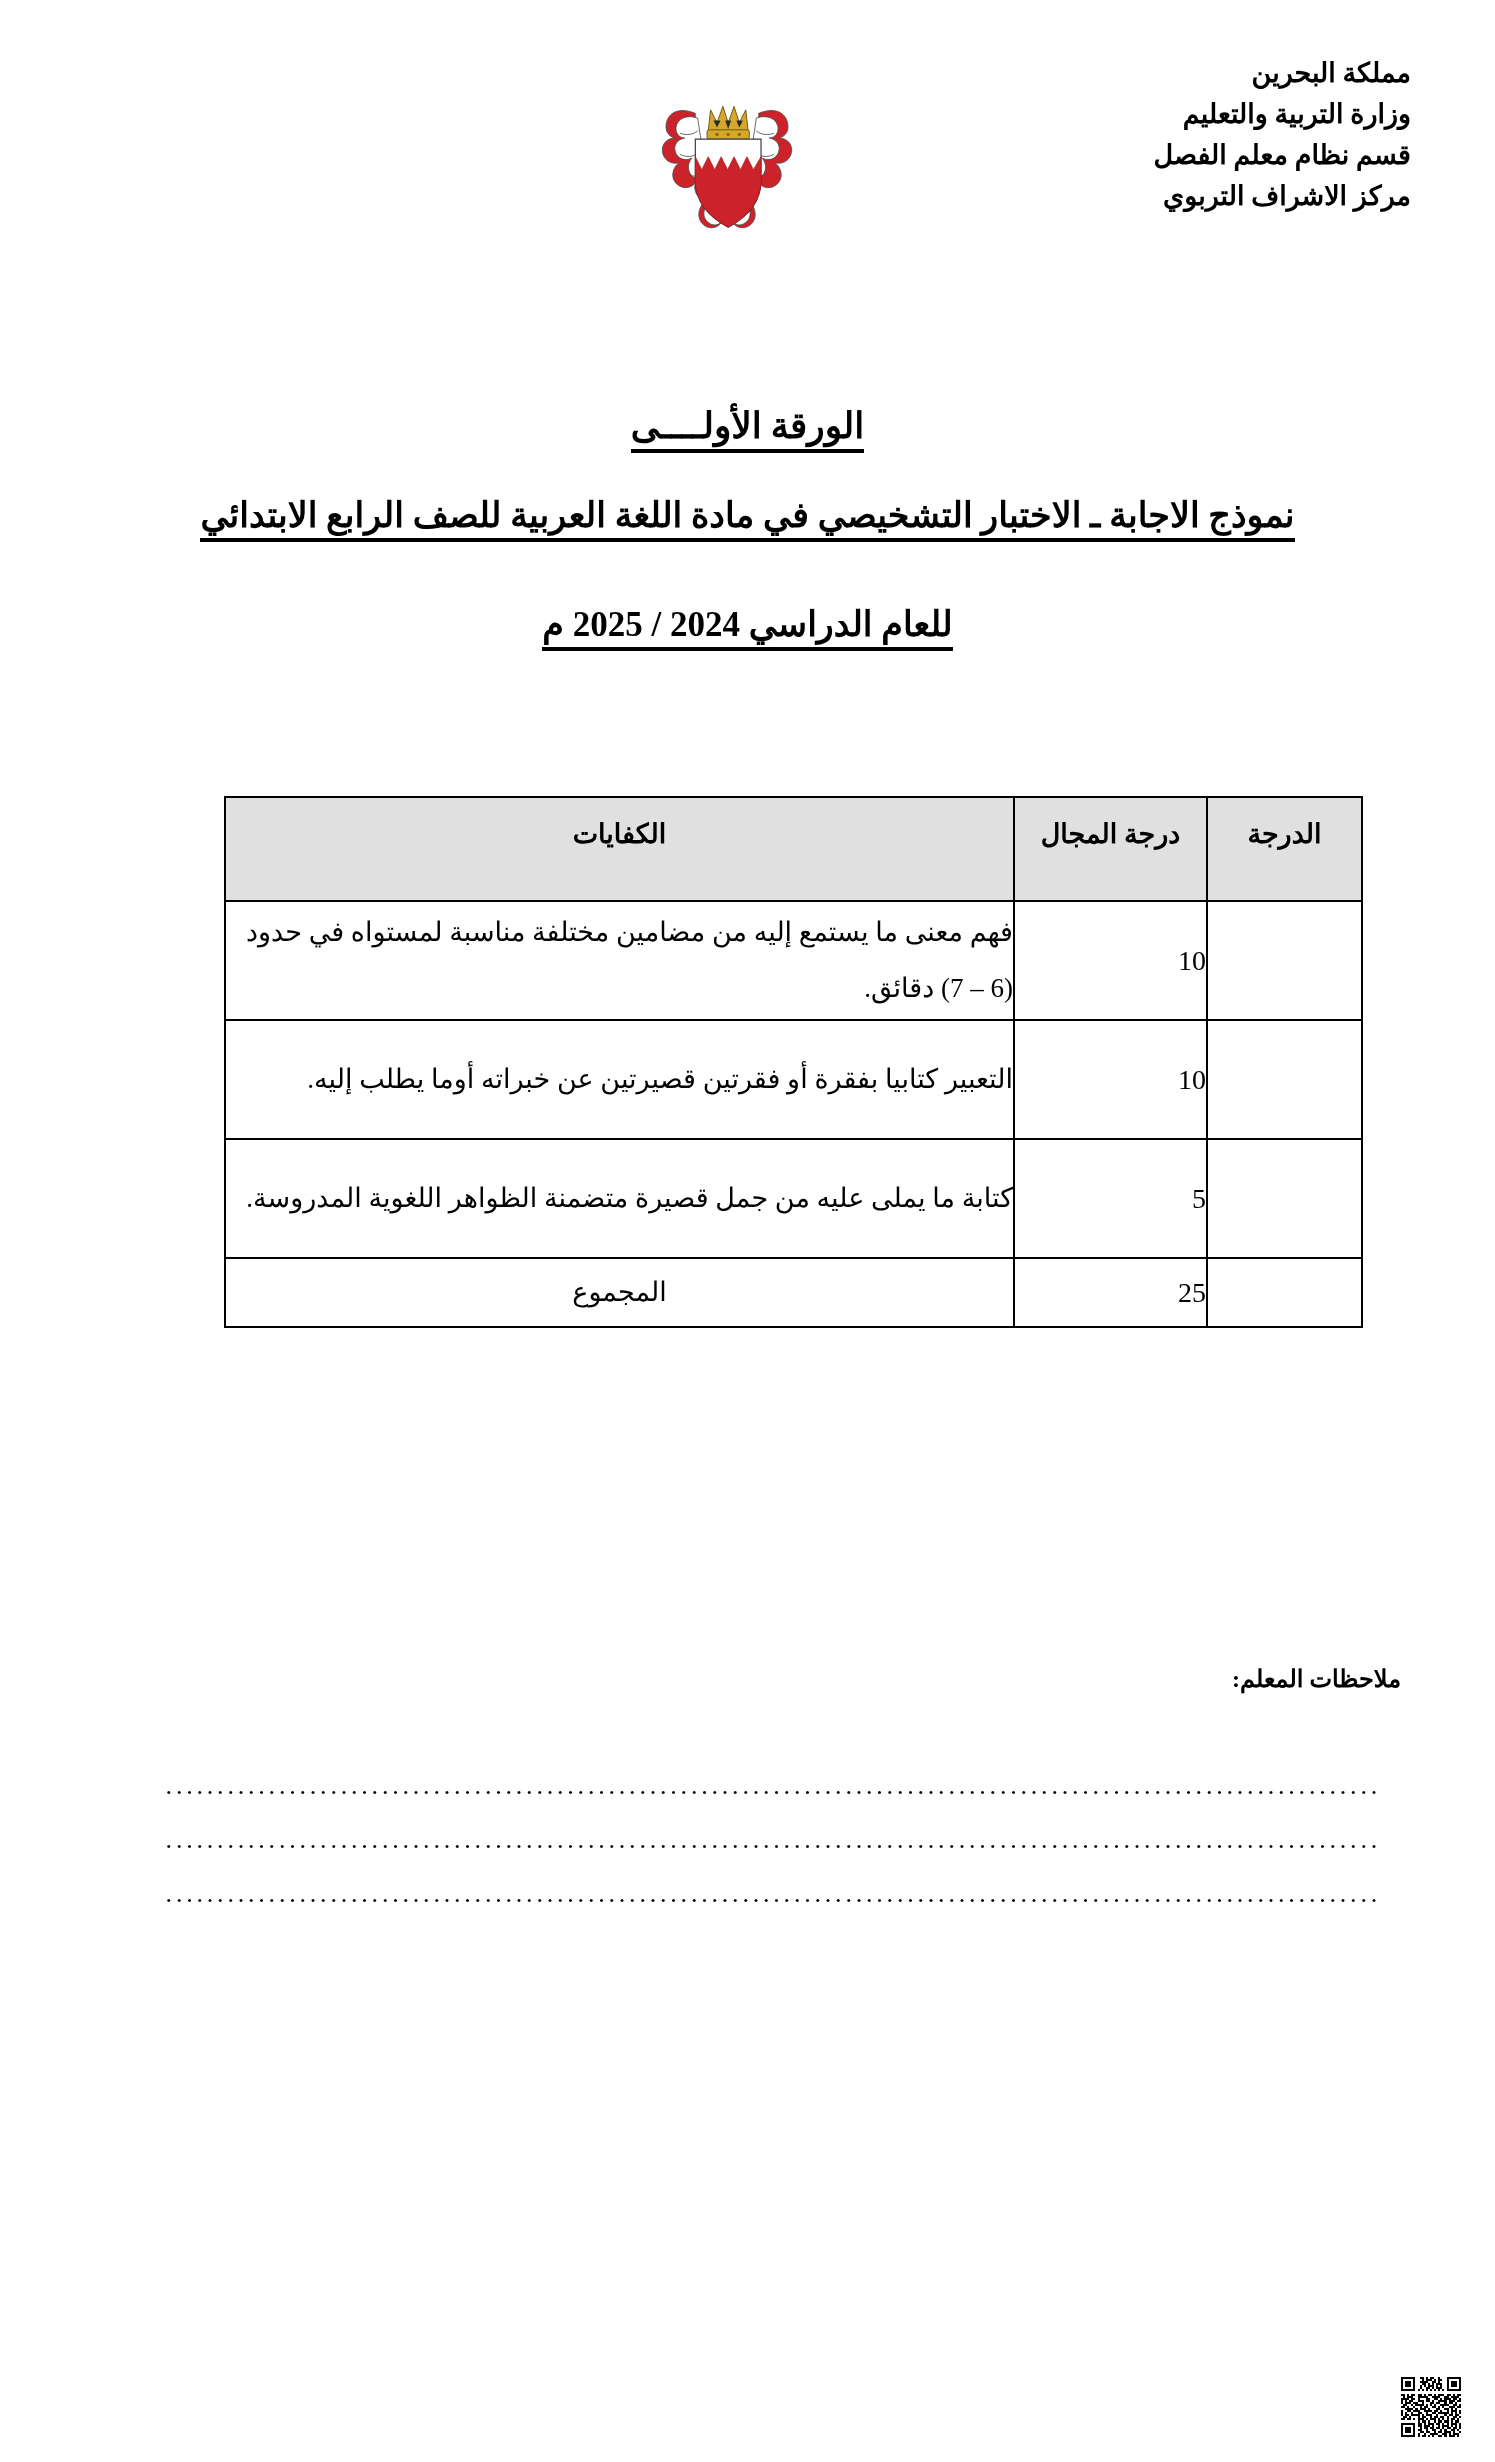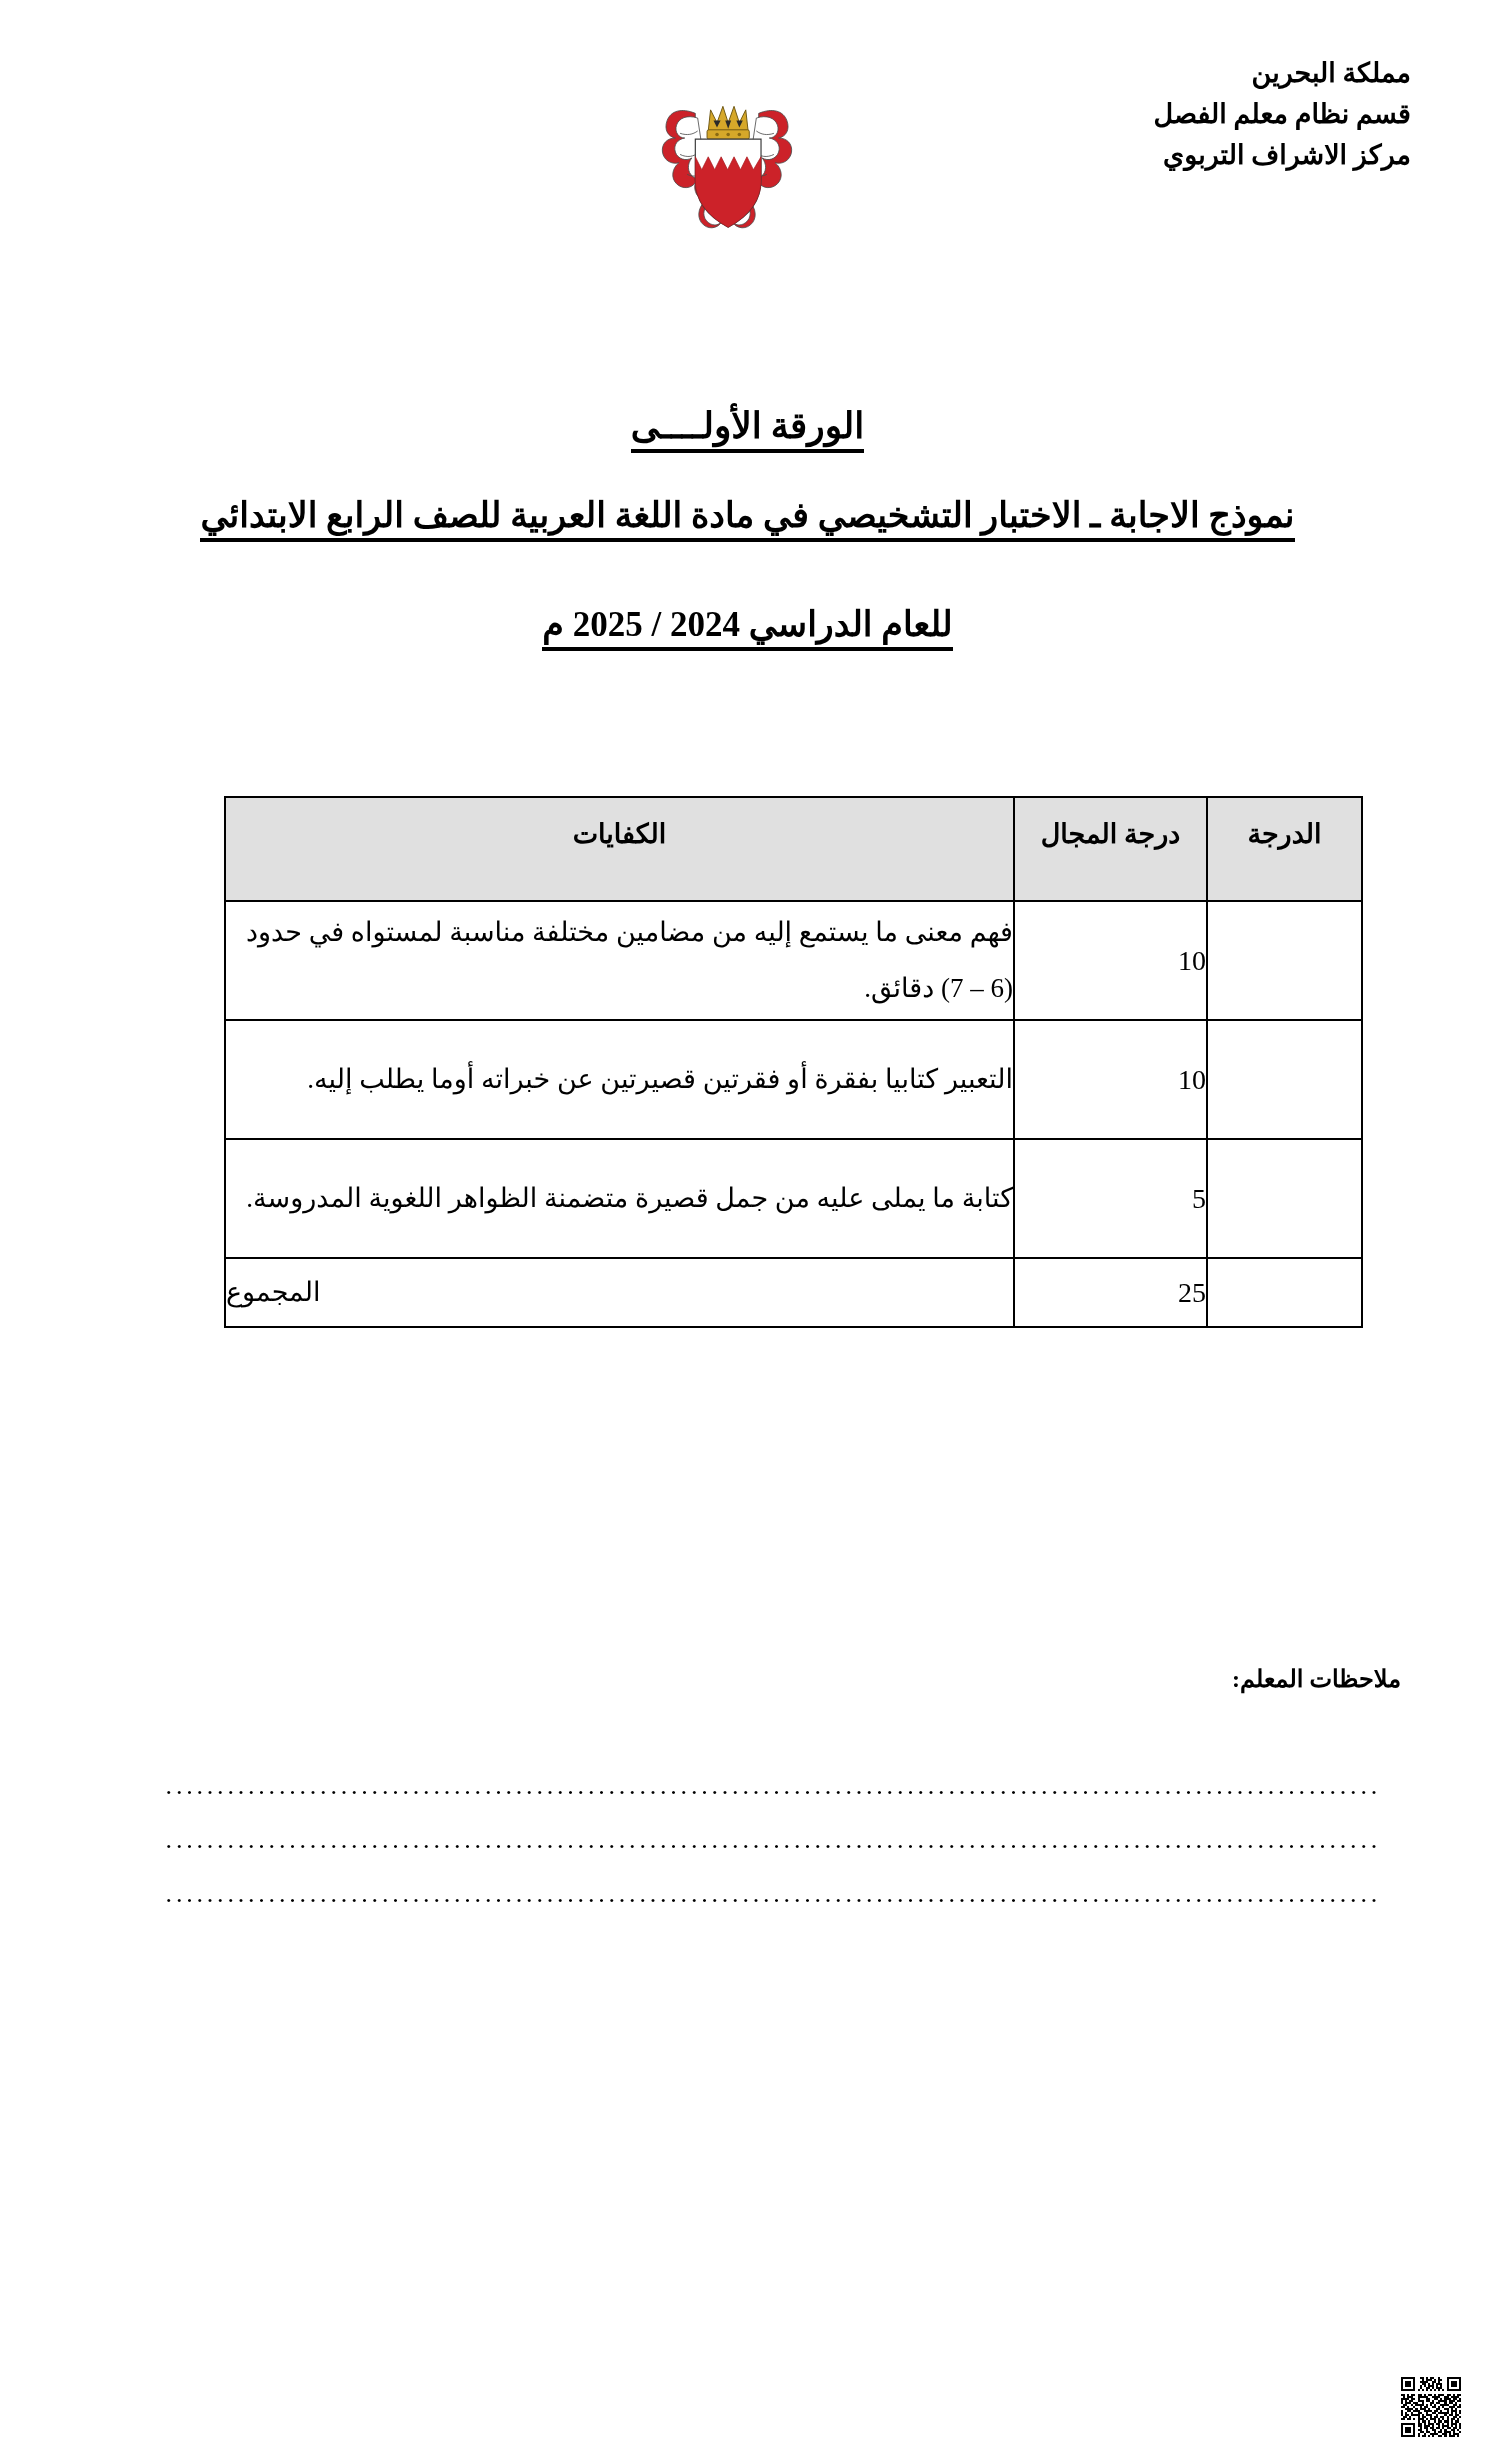--- a/index.html
+++ b/index.html
@@ -124,21 +124,21 @@
   td.cell-comp {
     text-align: right;
     font-family: "Liberation Serif", "DejaVu Serif", serif;
     font-weight: normal;
     font-size: 27px;
     line-height: 2.05;
     padding: 8.2px 13px 8.2px 13px;
     direction: rtl;
   }
   td.cell-comp.center-total {
-    text-align: left;
+    text-align: center;
     line-height: 1.4;
     padding: 0;
   }
   tr.row-total td { height: 67px; }
   tr.row-total td.cell-score { height: 67px; }
 
   
   .notes-label {
     position: absolute;
     top: 1665px;
@@ -178,20 +178,21 @@
   }
   .qr-wrap svg { display: block; width: 60px; height: 60px; }
 </style>
 </head>
 <body>
 
 <div class="letterhead">
 
   <div class="letterhead-text">
     <div>مملكة البحرين</div>
+    <div>وزارة التربية والتعليم</div>
     <div>قسم نظام معلم الفصل</div>
     <div>مركز الاشراف التربوي</div>
   </div>
 
   <div class="emblem">
     <svg viewBox="0 0 300 300" xmlns="http://www.w3.org/2000/svg">
 
       <g stroke="#4a4a4a" stroke-width="1.4" stroke-linejoin="round">
         <path d="M96 62 C72 52 54 58 48 74 C42 90 50 102 62 104 C48 104 38 114 40 128 C42 142 56 150 68 146
                  C56 156 54 172 64 182 C74 192 90 190 96 180 C92 194 100 208 112 210 C124 212 134 202 134 190

